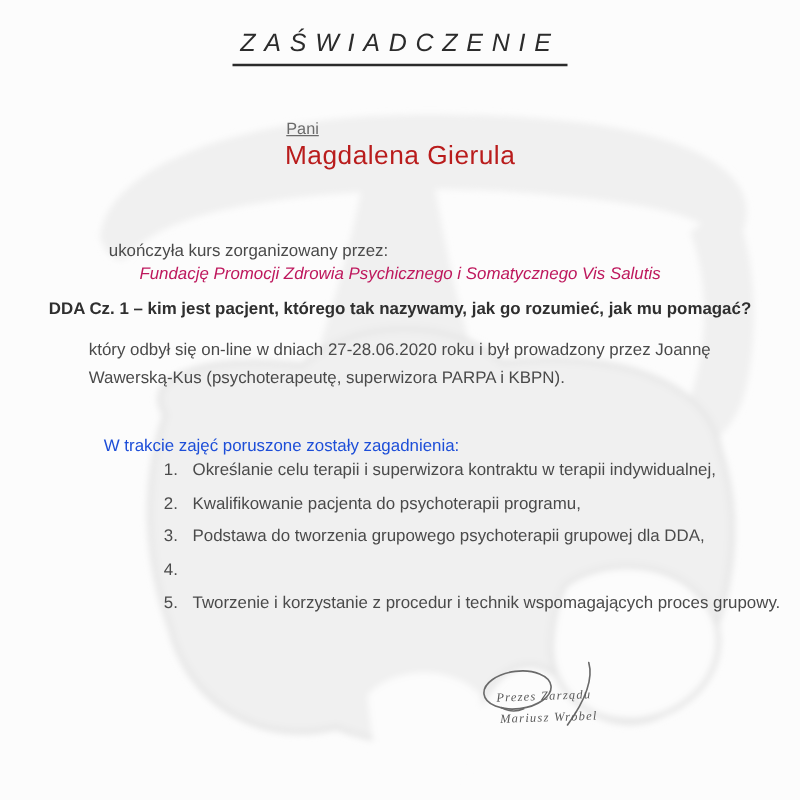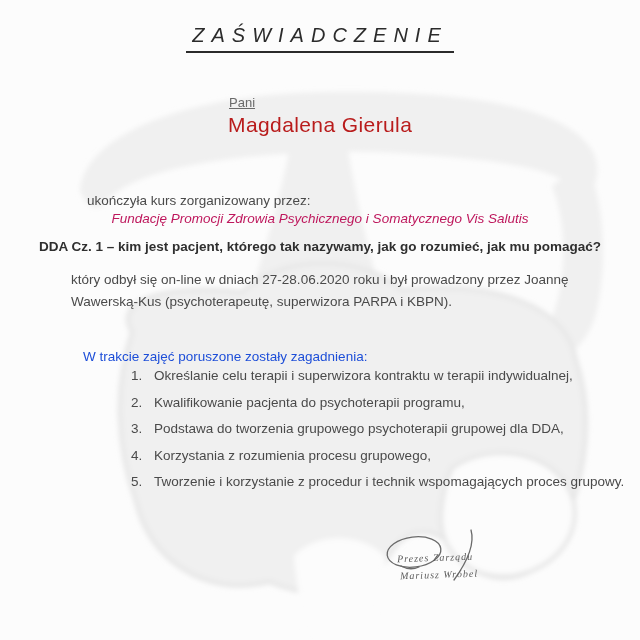--- a/index.html
+++ b/index.html
@@ -98,21 +98,20 @@
       <li>
         <span class="num">2.</span>
         <span>Kwalifikowanie pacjenta do psychoterapii programu,</span>
       </li>
       <li>
         <span class="num">3.</span>
         <span>Podstawa do tworzenia grupowego psychoterapii grupowej dla DDA,</span>
       </li>
       <li>
         <span class="num">4.</span>
-        <span>Korzystania z rozumienia procesu grupowego,</span>
       </li>
       <li>
         <span class="num">5.</span>
         <span>Tworzenie i korzystanie z procedur i technik wspomagających proces grupowy.</span>
       </li>
     </ol>
 
   <div class="signature">
     <svg class="sig-svg" width="150" height="72" viewBox="0 0 150 72" aria-hidden="true">
       <g fill="none" stroke="var(--signature_ink,#6a6a6a)" stroke-width="1.3" stroke-linecap="round">

